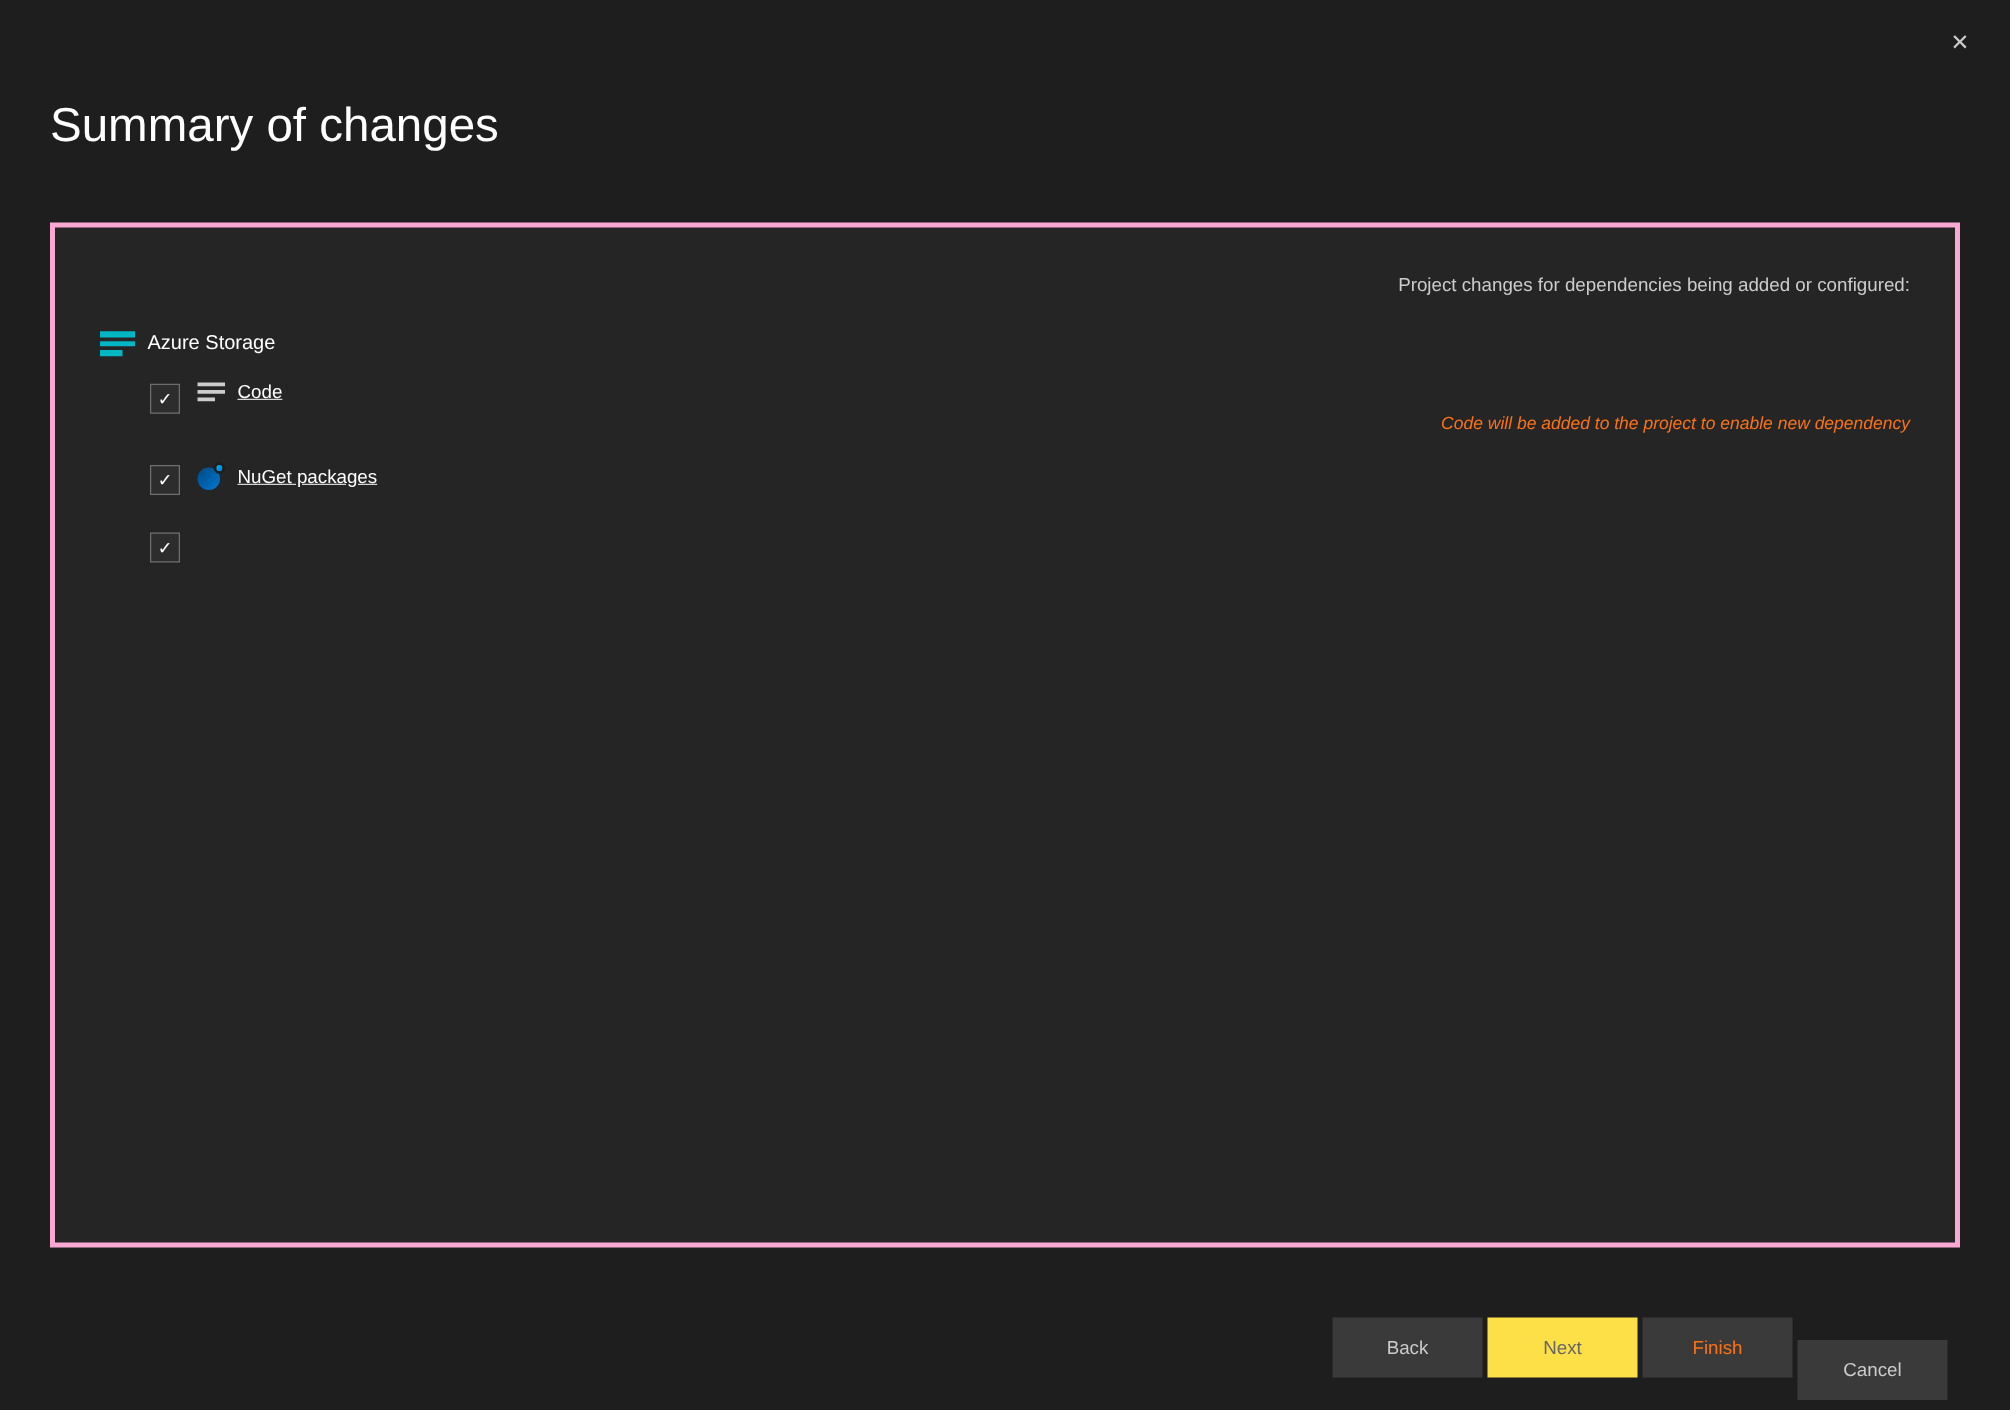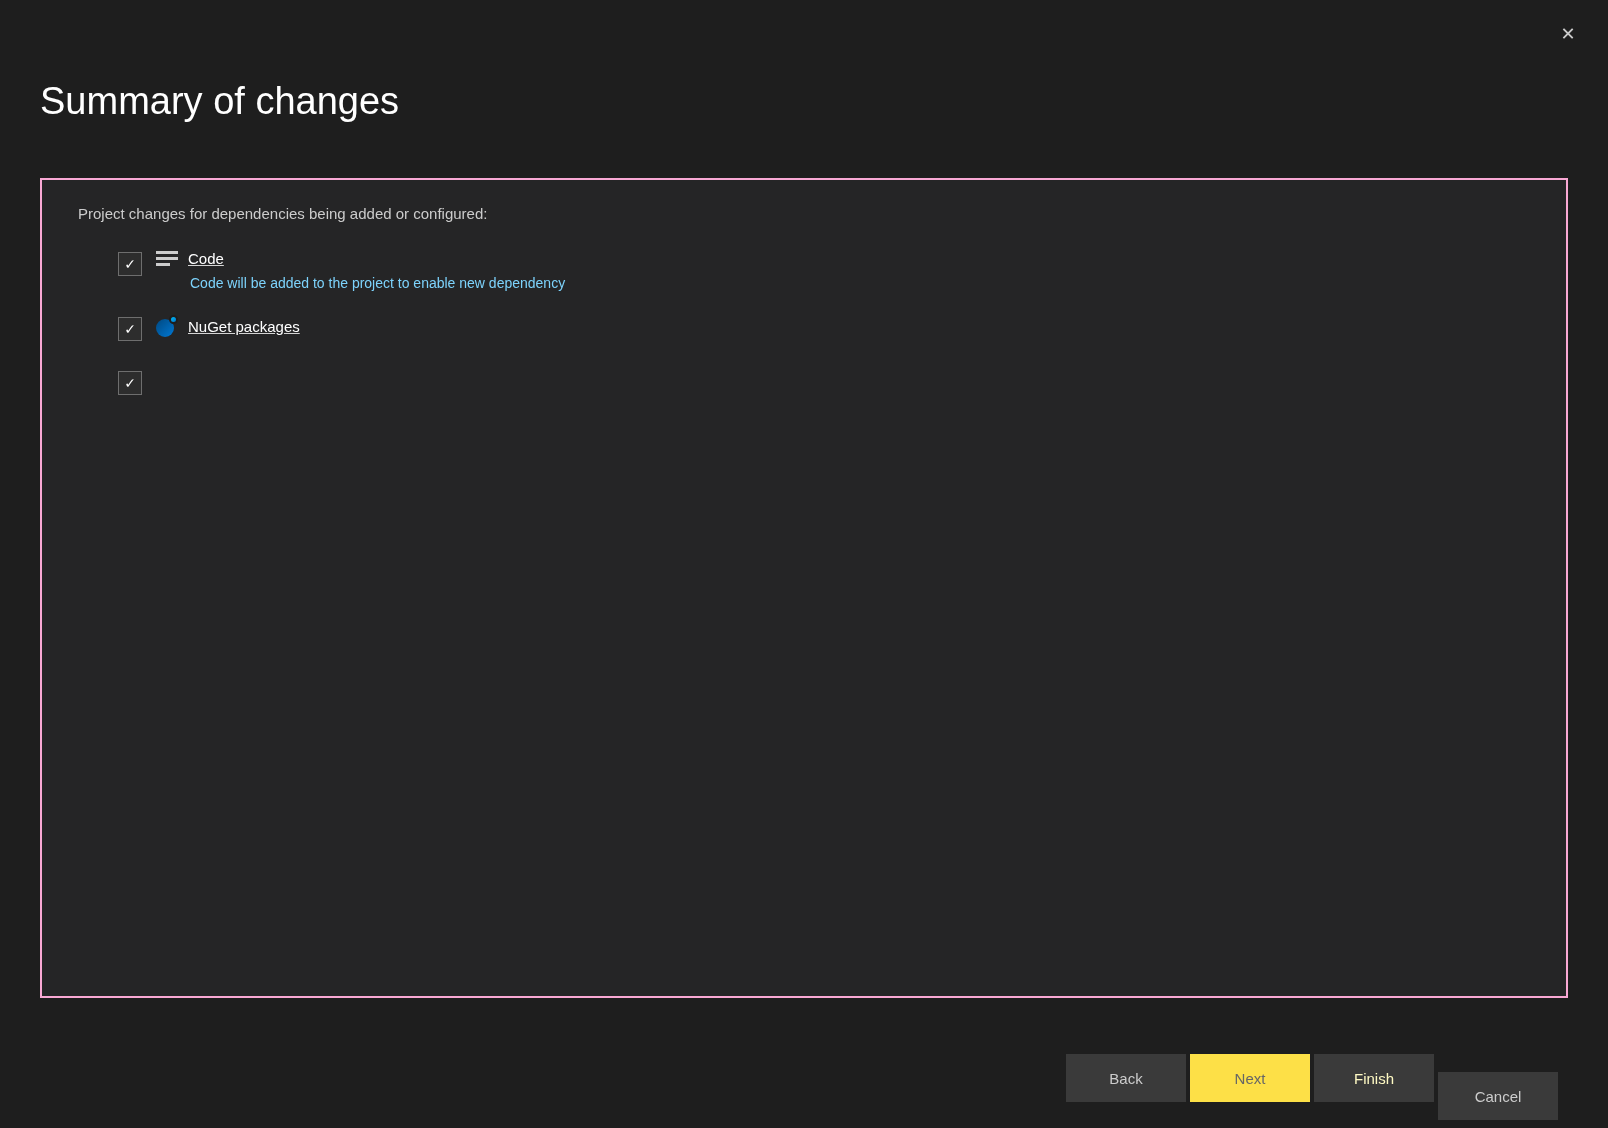--- a/index.html
+++ b/index.html
@@ -43,23 +43,24 @@
       color: #ffffff;
       margin-top: 20px;
     }
 
     .content-panel {
       position: absolute;
       top: 178px;
       left: 40px;
       right: 40px;
       bottom: 130px;
-      border: 2px solid #f9a8d4;
+      border: 4px solid #f9a8d4;
       background-color: #252526;
-      padding: 25px 36px;
+      padding: 38px 36px;
+      text-align: right;
     }
 
     .panel-description {
       font-size: 15px;
       color: #cccccc;
       margin-bottom: 28px;
     }
 
     .dependency-section {
       margin-bottom: 16px;
@@ -133,22 +134,23 @@
       text-decoration: underline;
     }
 
     .change-label {
       font-size: 15px;
       color: #ffffff;
     }
 
     .change-description {
       font-size: 14px;
-      color: #7dd3fc;
+      color: #f97316;
       margin-left: 34px;
+      font-style: italic;
     }
 
     
     .code-icon {
       display: flex;
       flex-direction: column;
       gap: 3px;
       width: 22px;
     }
 
@@ -258,21 +260,21 @@
     }
 
     .btn-disabled {
       background-color: #fde047;
       color: #666666;
       cursor: default;
     }
 
     .btn-primary {
       background-color: #3a3a3a;
-      color: #fef9c3;
+      color: #f97316;
     }
 
     .btn-cancel {
       background-color: #3a3a3a;
       color: #cccccc;
       margin-top: 36px;
     }
   </style>
 </head>
 <body>
@@ -282,20 +284,28 @@
 </button>
 
 <h1 class="page-title">Summary of changes</h1>
 
 <div class="content-panel">
 
   <p class="panel-description">Project changes for dependencies being added or configured:</p>
 
   <div class="dependency-section">
 
+    <div class="dependency-header">
+      <div class="azure-storage-icon">
+        <div class="bar"></div>
+        <div class="bar"></div>
+        <div class="bar"></div>
+      </div>
+      <span class="dependency-name">Azure Storage</span>
+    </div>
 
     <div class="change-item">
       <div class="checkbox-wrapper">
         <span class="checkmark">✓</span>
       </div>
       <div class="change-content">
         <div class="change-header">
           <div class="code-icon">
             <div class="line"></div>
             <div class="line"></div>

